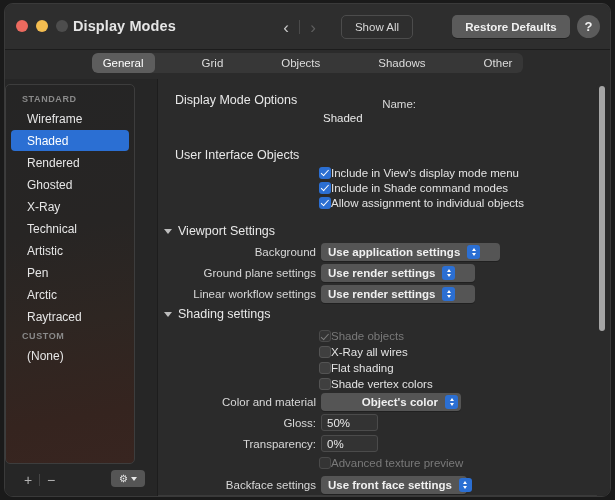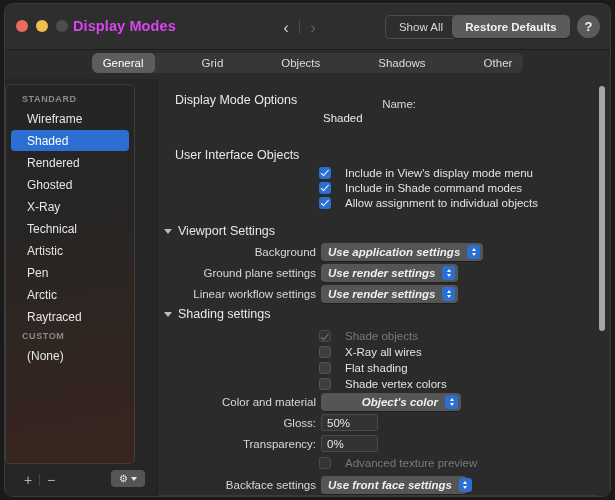--- a/index.html
+++ b/index.html
@@ -50,21 +50,21 @@
   .dot.close  { background: #ec6a5f; }
   .dot.min    { background: #f4bd50; }
   .dot.zoom   { background: #4d4d4d; }
 
   .win-title {
     position: absolute;
     left: 68px;
     top: 14px;
     font-size: 14.5px;
     font-weight: bold;
-    color: #d946ef;
+    color: #e5e5e5;
     letter-spacing: 0.1px;
   }
 
   .nav {
     position: absolute;
     left: 268px;
     top: 12px;
     display: flex;
     align-items: center;
     gap: 0px;
@@ -95,21 +95,20 @@
     height: 22px;
     border-radius: 5px;
     border: 1px solid #4c4c4c;
     background: transparent;
     color: #d8d8d8;
     font-size: 11.5px;
     font-family: "Liberation Sans", sans-serif;
     display: flex;
     align-items: center;
     justify-content: center;
-    margin-left: 44px;
   }
 
   .restore {
     position: absolute;
     left: 447px;
     top: 11px;
     width: 118px;
     height: 23px;
     border-radius: 5px;
     background: #5b5b5b;
@@ -322,21 +321,21 @@
     position: absolute;
     font-size: 11.5px;
     color: #e8e8e8;
   }
 
   
   .cbrow {
     position: absolute;
     display: flex;
     align-items: center;
-    gap: 14px;
+    gap: 0;
     text-align: center;
   }
   .cb {
     width: 12px;
     height: 12px;
     border-radius: 3px;
     background: #2b6fd3;
     position: relative;
     flex: none;
   }
@@ -376,23 +375,22 @@
   .cblabel.dim { color: #797979; }
 
   
   .popup {
     position: absolute;
     height: 18px;
     background: #555555;
     border-radius: 4px;
     display: inline-flex;
     align-items: center;
-    padding: 0 3px 0 7px;
+    padding: 0 20px 0 7px;
     box-shadow: 0 1px 0 rgba(0,0,0,0.25);
-    font-style: italic;
   }
   .popup-text {
     font-size: 11.5px;
     color: #f0f0f0;
     white-space: nowrap;
     font-weight: bold;
   }
   .popup-ind {
     width: 13px;
     height: 14px;

